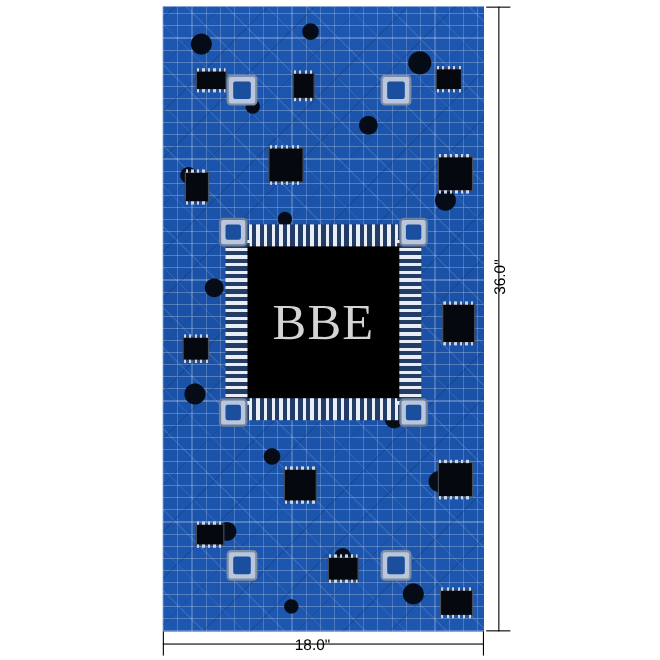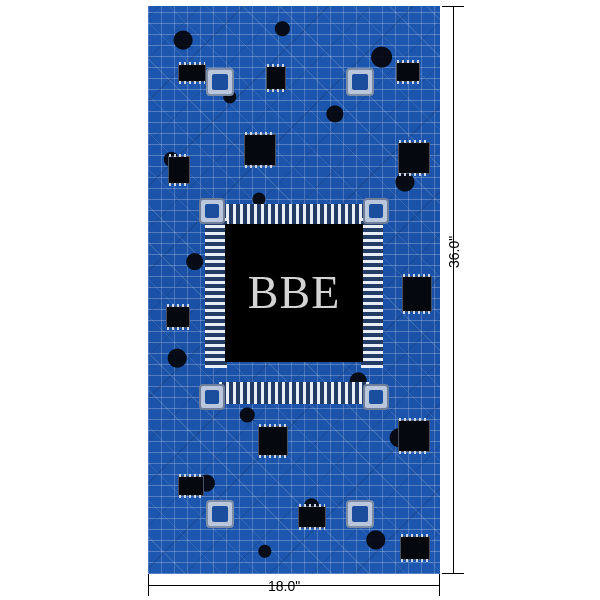--- a/index.html
+++ b/index.html
@@ -131,21 +131,21 @@
     background: #1b4f9e;
     display: block;
   }
 
   
   #main-chip {
     position: absolute;
     left: 57px;
     top: 198px;
     width: 178px;
-    height: 200px;
+    height: 178px;
   }
   #main-chip .legs-top,
   #main-chip .legs-bottom {
     position: absolute;
     left: 14px;
     width: 150px;
     height: 22px;
     background-image: repeating-linear-gradient(90deg,
       #e9eef6 0 3px, #223c66 3px 7px);
   }

